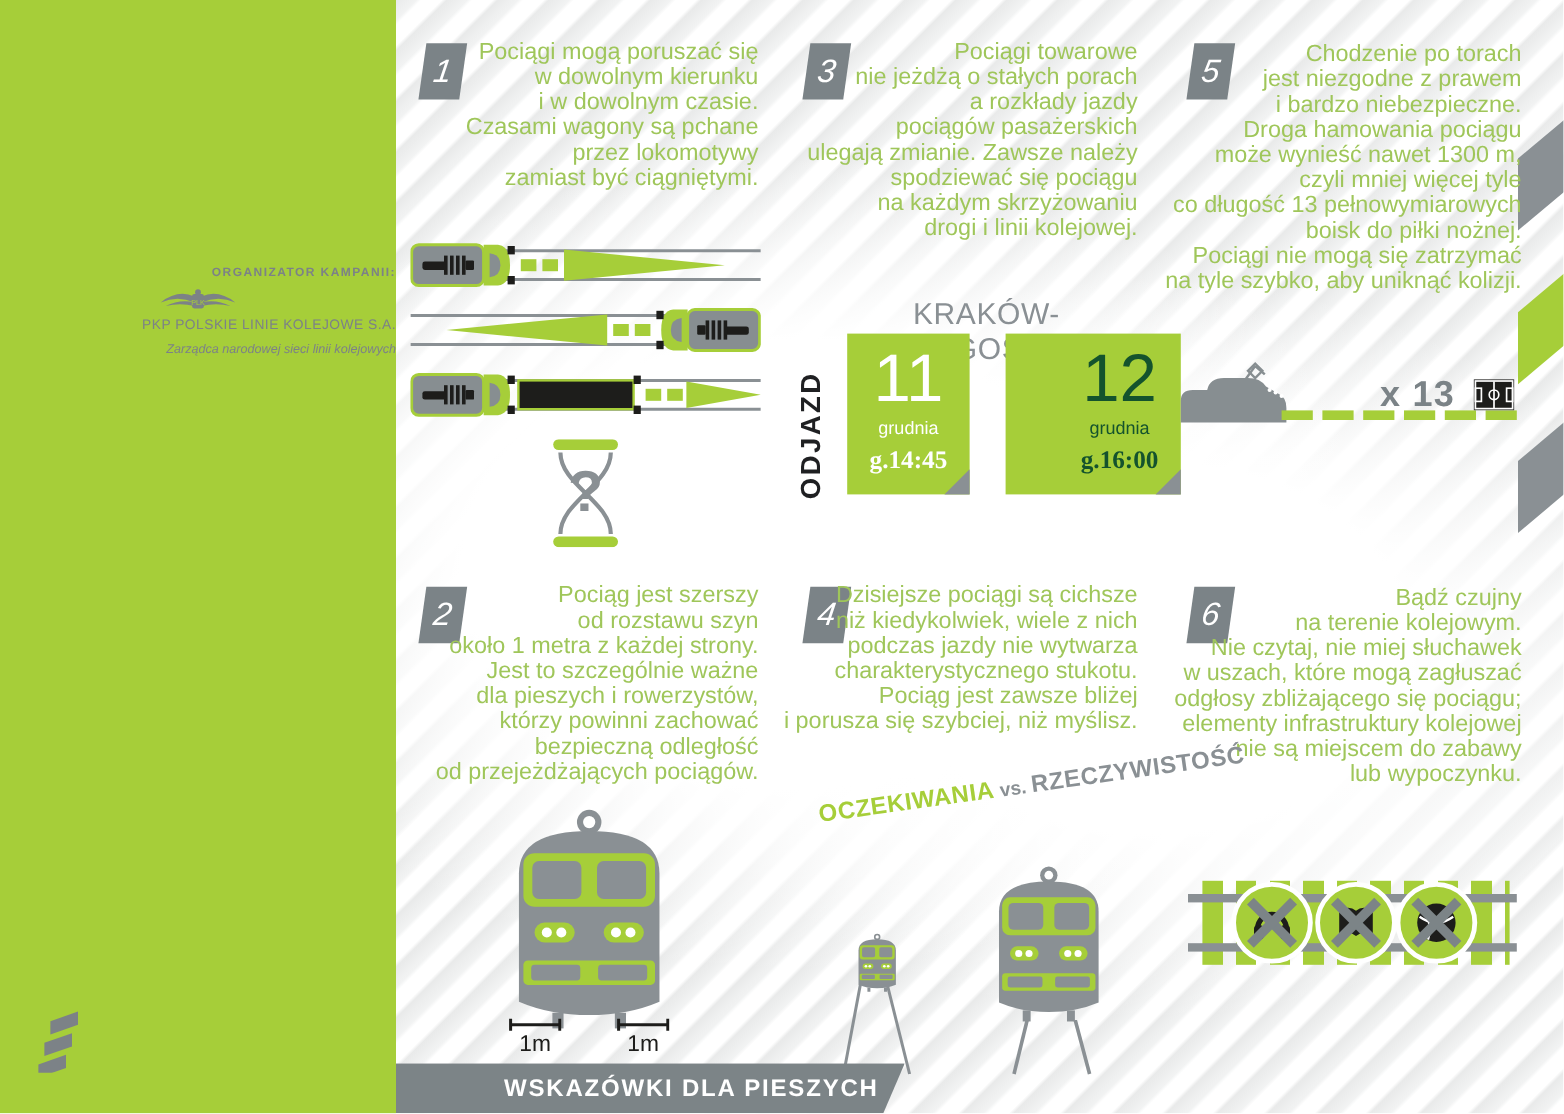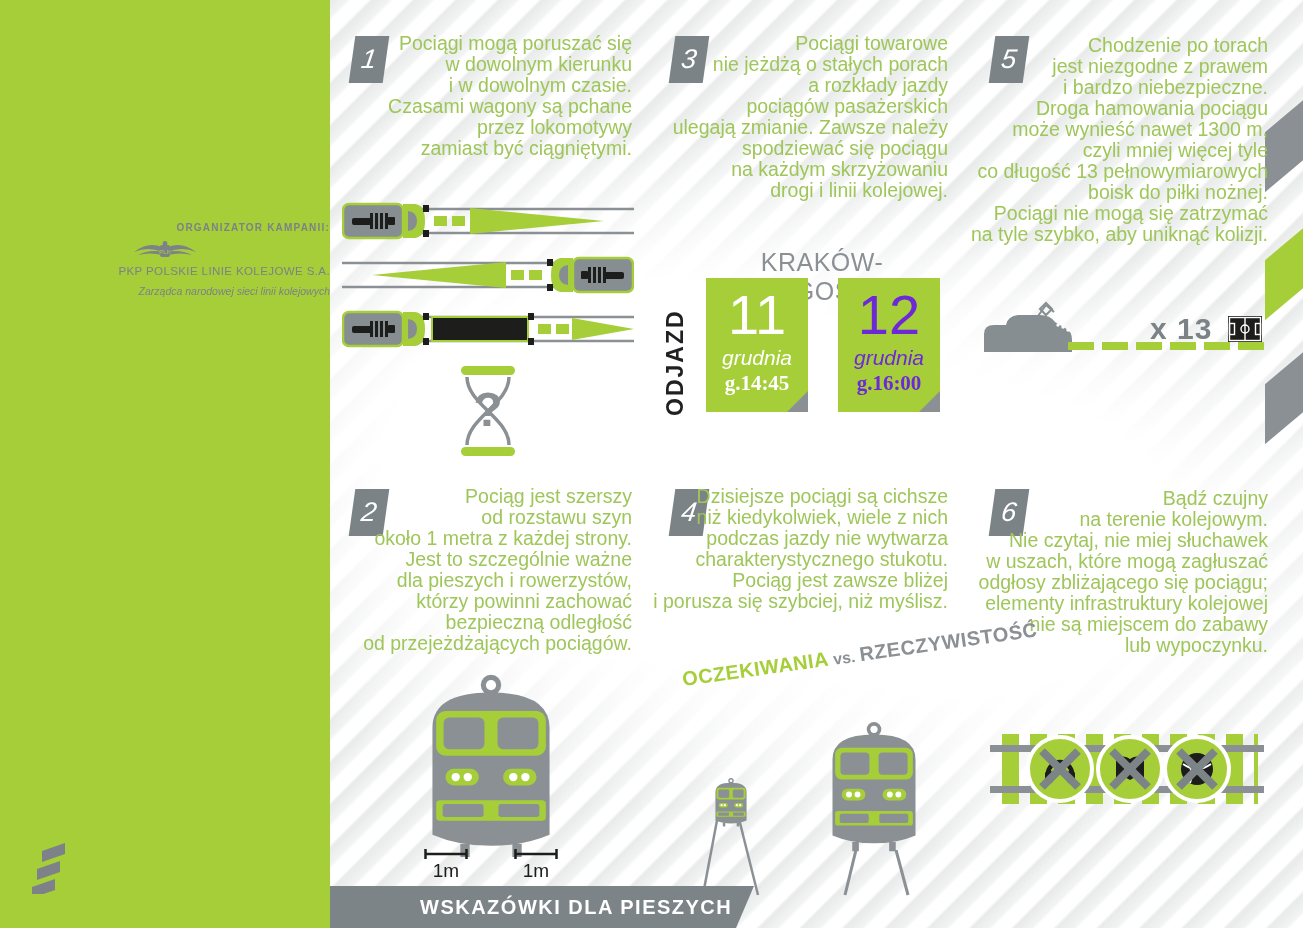--- a/index.html
+++ b/index.html
@@ -32,24 +32,24 @@
   
   .txt{position:absolute;text-align:right;white-space:pre-line;color:#9fc65a;
        font-size:19.5px;line-height:21px;}
   
   .route{position:absolute;left:700px;top:248px;width:244px;text-align:center;
          color:#8a9094;font-size:25px;letter-spacing:.5px;}
   .odjazd{position:absolute;left:662px;top:296px;height:120px;writing-mode:vertical-rl;
           transform:rotate(180deg);font-size:23px;font-weight:bold;color:#1f2022;letter-spacing:2px;}
   .card{position:absolute;top:278px;width:102px;height:134px;background:#a6ce39;text-align:center;}
   .card .day{font-size:56px;line-height:62px;margin-top:6px;}
-  .card .month{font-size:21px;line-height:24px;font-style:italic;}
+  .card .month{font-size:15px;line-height:24px;}
   .card .time{font-size:21px;line-height:24px;font-weight:bold;margin-top:1px;font-family:Liberation Serif, serif;}
   .card.c1{left:706px;color:#ffffff;}
-  .card.c2{left:838px;color:#6d28d9;}
+  .card.c2{left:838px;color:#14532d;padding-left:44px;}
   .fold{position:absolute;right:0;bottom:0;width:0;height:0;
         border-bottom:21px solid #8a9094;border-left:21px solid transparent;}
   
   .dashes{position:absolute;left:1068px;top:342px;display:flex;gap:8px;}
   .dash{width:26px;height:8px;background:#a6ce39;}
   .x13{position:absolute;left:1150px;top:312px;width:74px;text-align:left;
        font-size:30px;font-weight:bold;color:#7b8387;letter-spacing:1px;}
   
   .exvre{position:absolute;left:684px;top:668px;width:290px;transform:rotate(-8deg);
          transform-origin:left bottom;white-space:nowrap;}

